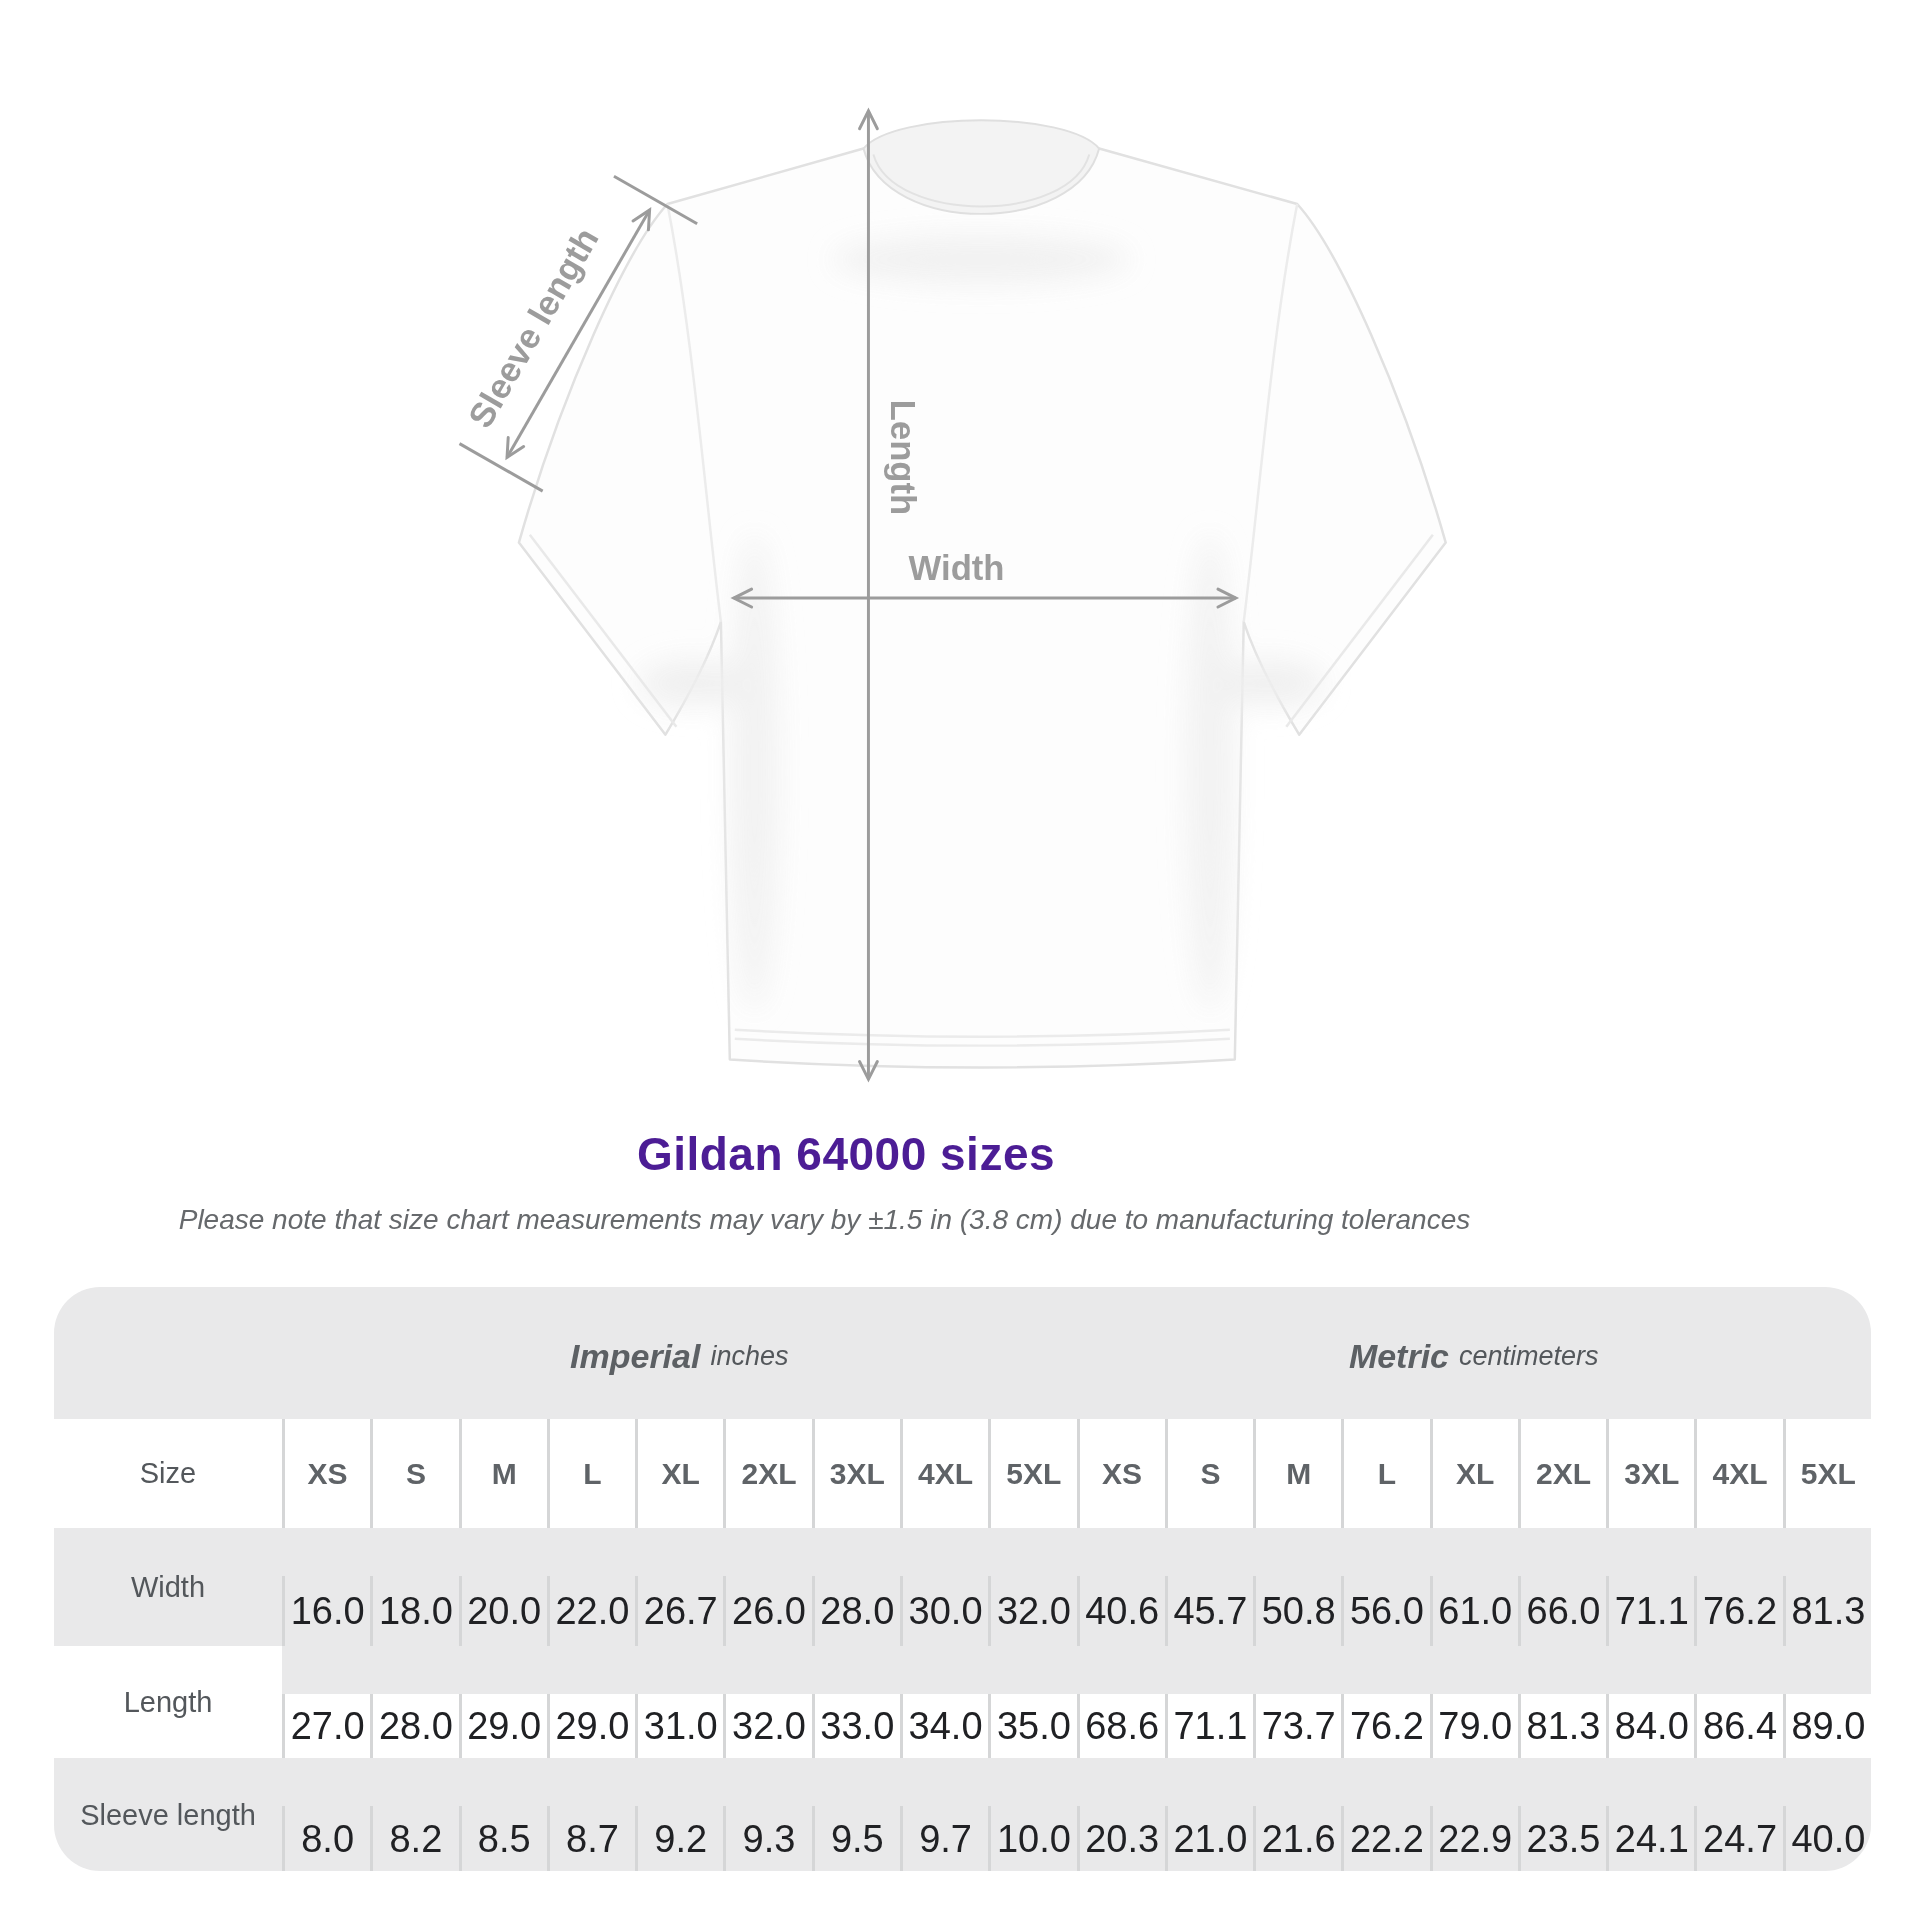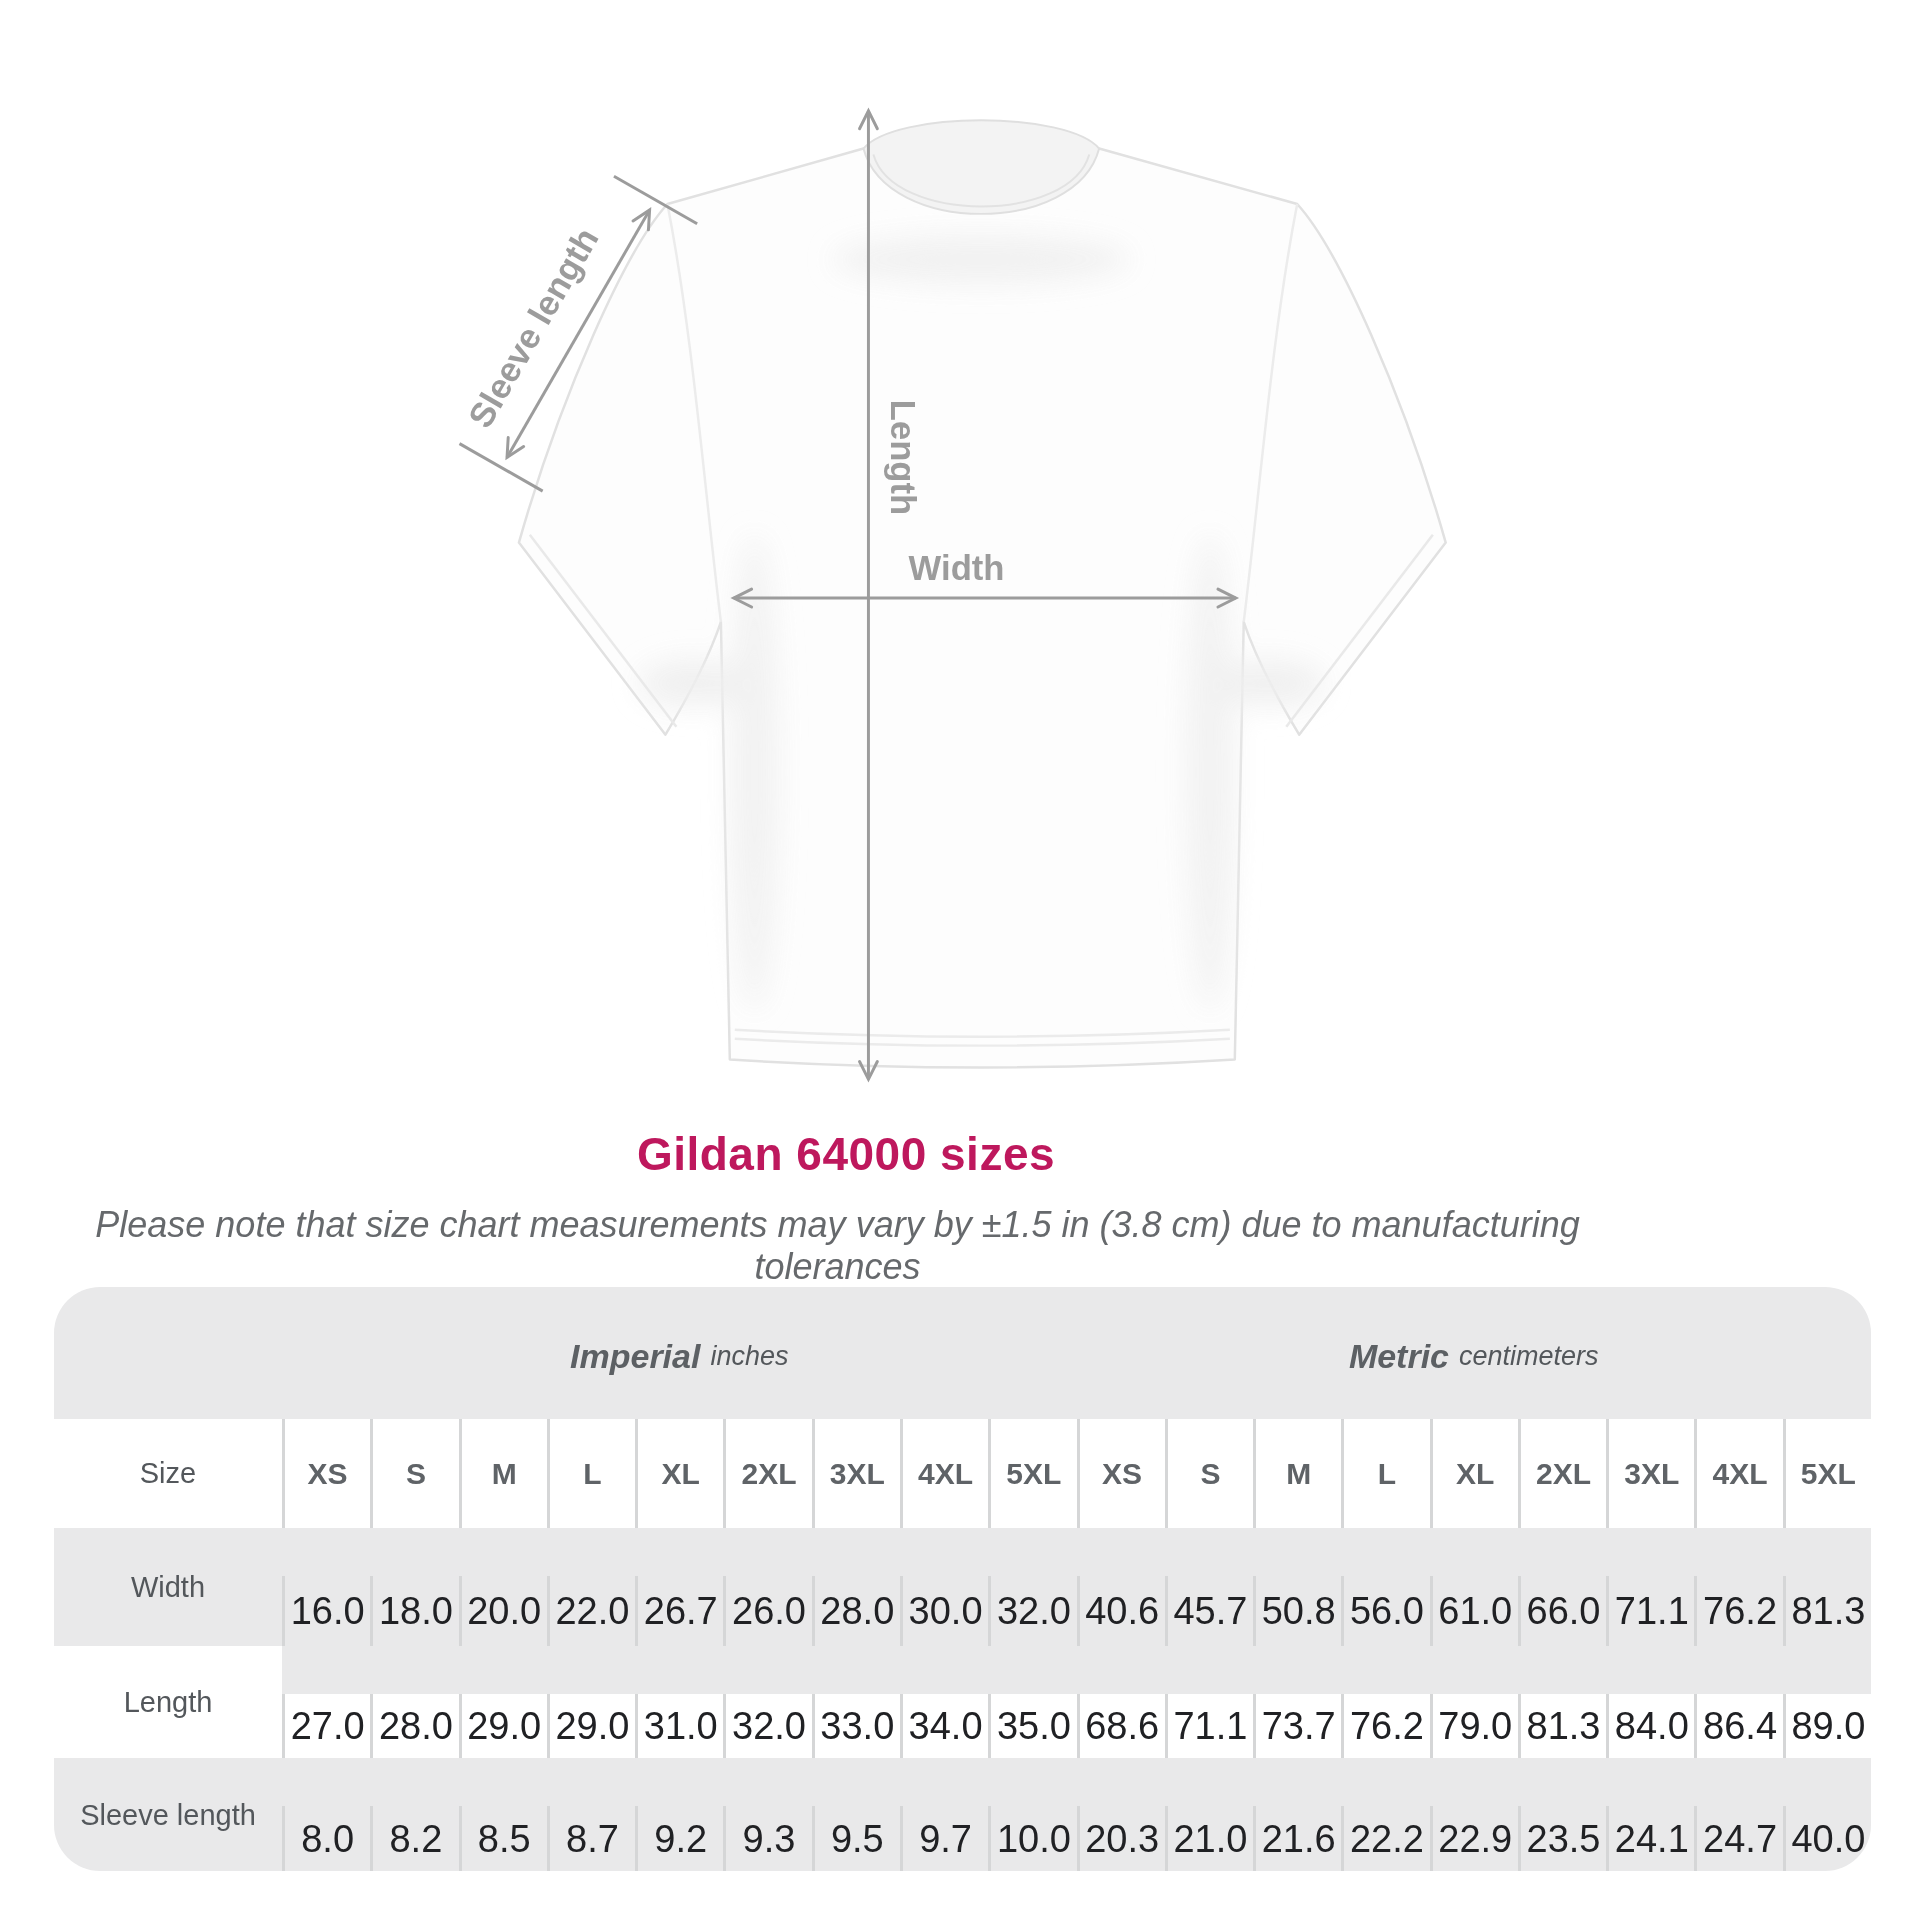--- a/index.html
+++ b/index.html
@@ -6,25 +6,25 @@
   .page{
     position:relative;width:1927px;height:1927px;background:#ffffff;overflow:hidden;
     font-family:"Liberation Sans", sans-serif;
   }
   
   .figure-svg{position:absolute;top:0;left:0;}
   .dim-label{font-family:"Liberation Sans", sans-serif;font-weight:bold;font-size:35px;fill:#9c9c9c;}
   
   .title{
     position:absolute;top:1127px;left:0;width:1692px;text-align:center;
-    font-size:46px;font-weight:bold;color:#be185d;margin:0;letter-spacing:0.5px;
+    font-size:46px;font-weight:bold;color:#4c1d95;margin:0;letter-spacing:0.5px;
   }
   .subtitle{
-    position:absolute;top:1204px;left:17px;width:1641px;text-align:center;
-    font-size:36px;font-style:italic;color:#66696c;margin:0;
+    position:absolute;top:1204px;left:4px;width:1641px;text-align:center;
+    font-size:28px;font-style:italic;color:#66696c;margin:0;
   }
   
   .tbl{
     position:absolute;top:1287px;left:54px;width:1817px;height:584px;
     background:#e9e9ea;border-radius:46px;overflow:hidden;
     display:grid;
     grid-template-columns:228px repeat(18,1fr);
     grid-template-rows:132px 109px 118px 112px 114px;
   }
   .corner{grid-column:1;grid-row:1;}

